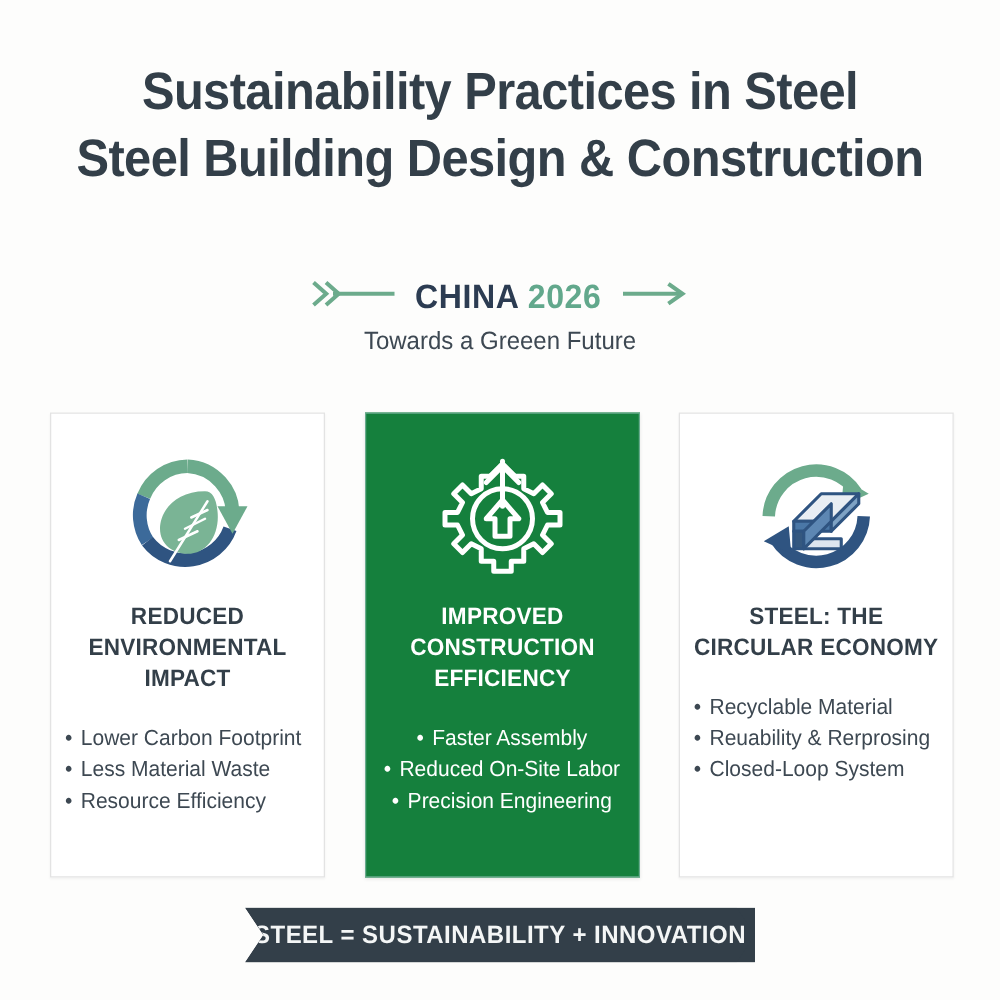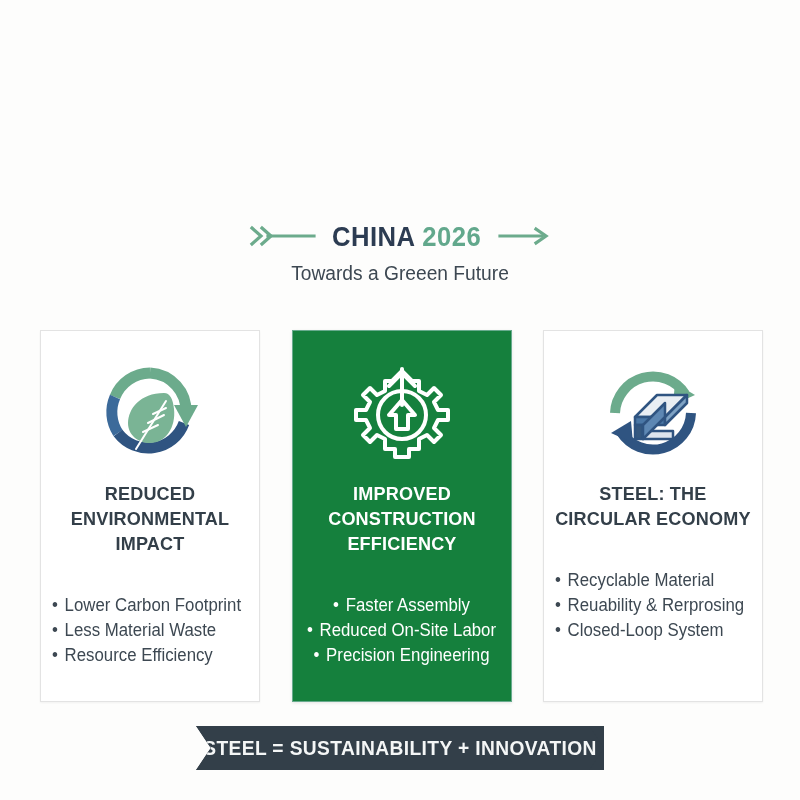--- a/index.html
+++ b/index.html
@@ -120,21 +120,21 @@
     font-size: 19px;
     line-height: 25px;
     letter-spacing: 0.2px;
     color: #333f49;
     transform: scaleX(0.95);
     white-space: pre-line;
   }
   .card.featured .card-heading { color: #ffffff; }
 
   .card-list {
-    margin: 37px 0 0 0;
+    margin: 22px 0 0 0;
     padding: 0;
     list-style: none;
     text-align: left;
   }
   .card.featured .card-list { text-align: center; }
   .card-list li {
     font-family: "Liberation Sans Narrow", "Liberation Sans", sans-serif;
     font-size: 17.5px;
     line-height: 25px;
     color: #3d4852;
@@ -188,20 +188,24 @@
     color: #f4f6f6;
     white-space: nowrap;
     transform: scaleX(0.96);
   }
 </style>
 </head>
 <body>
 
 <div class="poster">
 
+  <div class="title-block">
+    <div class="title-line">Sustainability Practices in Steel</div>
+    <div class="title-line">Steel Building Design &amp; Construction</div>
+  </div>
 
   <div class="eyebrow">
     <span>
       <svg width="68" height="24" viewBox="0 0 68 24">
         <g fill="none" stroke="#6cab8c" stroke-width="3.2" stroke-linecap="square">
           <polyline points="4,4 13,12 4,20"></polyline>
           <polyline points="14,4 23,12 14,20"></polyline>
           <line x1="20" y1="12" x2="66" y2="12"></line>
         </g>
       </svg>

